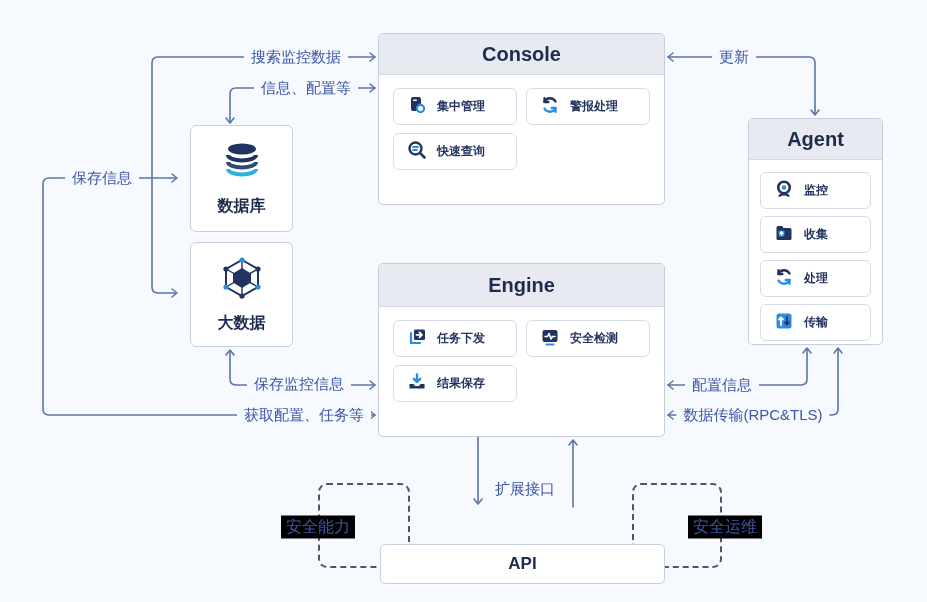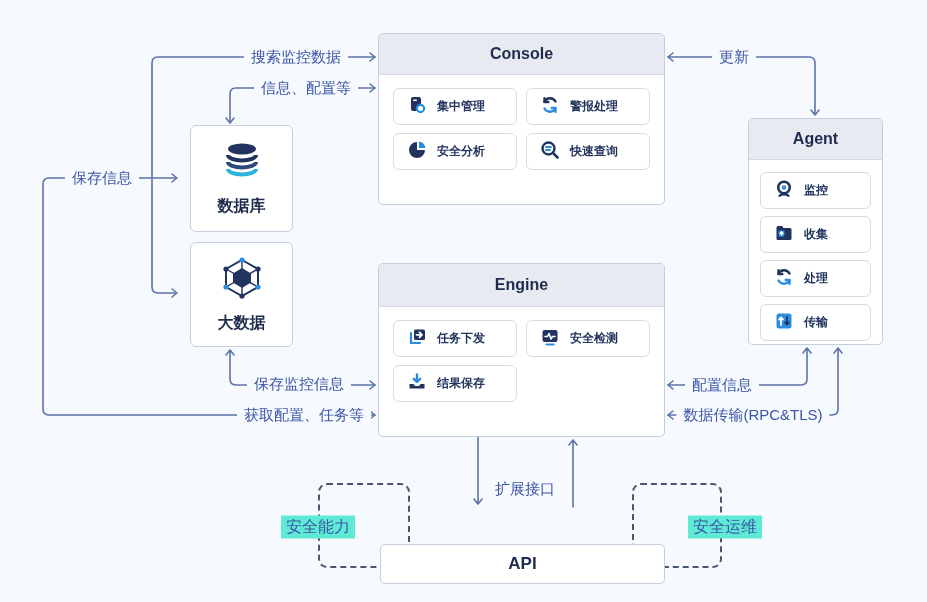--- a/index.html
+++ b/index.html
@@ -20,21 +20,21 @@
     border:1px solid #c5cedd;
     border-radius:5px;
     box-sizing:border-box;
     z-index:2;
   }
   .node-header{
     background:#e7eaf1;
     border-bottom:1px solid #d3d9e4;
     border-radius:4px 4px 0 0;
     display:flex;align-items:center;justify-content:center;
-    font-size:16px;font-weight:700;color:#1e2b4d;
+    font-size:20px;font-weight:700;color:#1e2b4d;
   }
   .chip-grid{
     display:grid;
     grid-template-columns:1fr 1fr;
     gap:8px 9px;
     padding:13px 14px;
   }
   .chip{
     display:flex;align-items:center;gap:10px;
     height:37px;
@@ -72,21 +72,21 @@
     transform:translate(-50%,-50%);
     background:#f6f9fd;
     padding:1px 7px;
     font-size:15px;font-weight:500;color:#3d56a8;
     white-space:nowrap;
     z-index:4;
   }
   .zone-label{
     position:absolute;
     transform:translate(-50%,-50%);
-    background:#5eead4;
+    background:#000000;
     padding:1px 5px;
     font-size:16px;font-weight:500;color:#3d56a8;
     white-space:nowrap;
     z-index:4;
   }
 </style>
 </head>
 <body>
 
 <div class="stage">
@@ -150,29 +150,20 @@
       <div class="chip">
         <span>
           <svg width="20" height="20" viewBox="0 0 20 20" fill="none" stroke-linecap="round" stroke-linejoin="round">
             <path d="M15.5 6.5 A6.2 6.2 0 0 0 4.5 6.8" stroke="#22335f" stroke-width="2.4"></path>
             <path d="M4.5 3.2 V 7 H 8.3" stroke="#22335f" stroke-width="2.4" fill="none"></path>
             <path d="M4.5 13.5 A6.2 6.2 0 0 0 15.5 13.2" stroke="#2b8de0" stroke-width="2.4"></path>
             <path d="M15.5 16.8 V 13 H 11.7" stroke="#2b8de0" stroke-width="2.4" fill="none"></path>
           </svg>
         </span>
         <span>警报处理</span>
-      </div>
-      <div class="chip">
-        <span>
-          <svg width="20" height="20" viewBox="0 0 20 20">
-            <path d="M10 10 L10 2 A8 8 0 1 0 18 10 Z" fill="#22335f"></path>
-            <path d="M12 8 L12 1.5 A8 8 0 0 1 18.5 8 Z" fill="#2b8de0"></path>
-          </svg>
-        </span>
-        <span>安全分析</span>
       </div>
       <div class="chip">
         <span>
           <svg width="20" height="20" viewBox="0 0 20 20" fill="none">
             <circle cx="8.5" cy="8.5" r="6" stroke="#22335f" stroke-width="2.4"></circle>
             <line x1="13.2" y1="13.2" x2="17.5" y2="17.5" stroke="#22335f" stroke-width="2.6" stroke-linecap="round"></line>
             <line x1="6" y1="7" x2="11" y2="7" stroke="#2b8de0" stroke-width="1.8" stroke-linecap="round"></line>
             <line x1="6" y1="10" x2="10" y2="10" stroke="#2b8de0" stroke-width="1.8" stroke-linecap="round"></line>
           </svg>
         </span>

